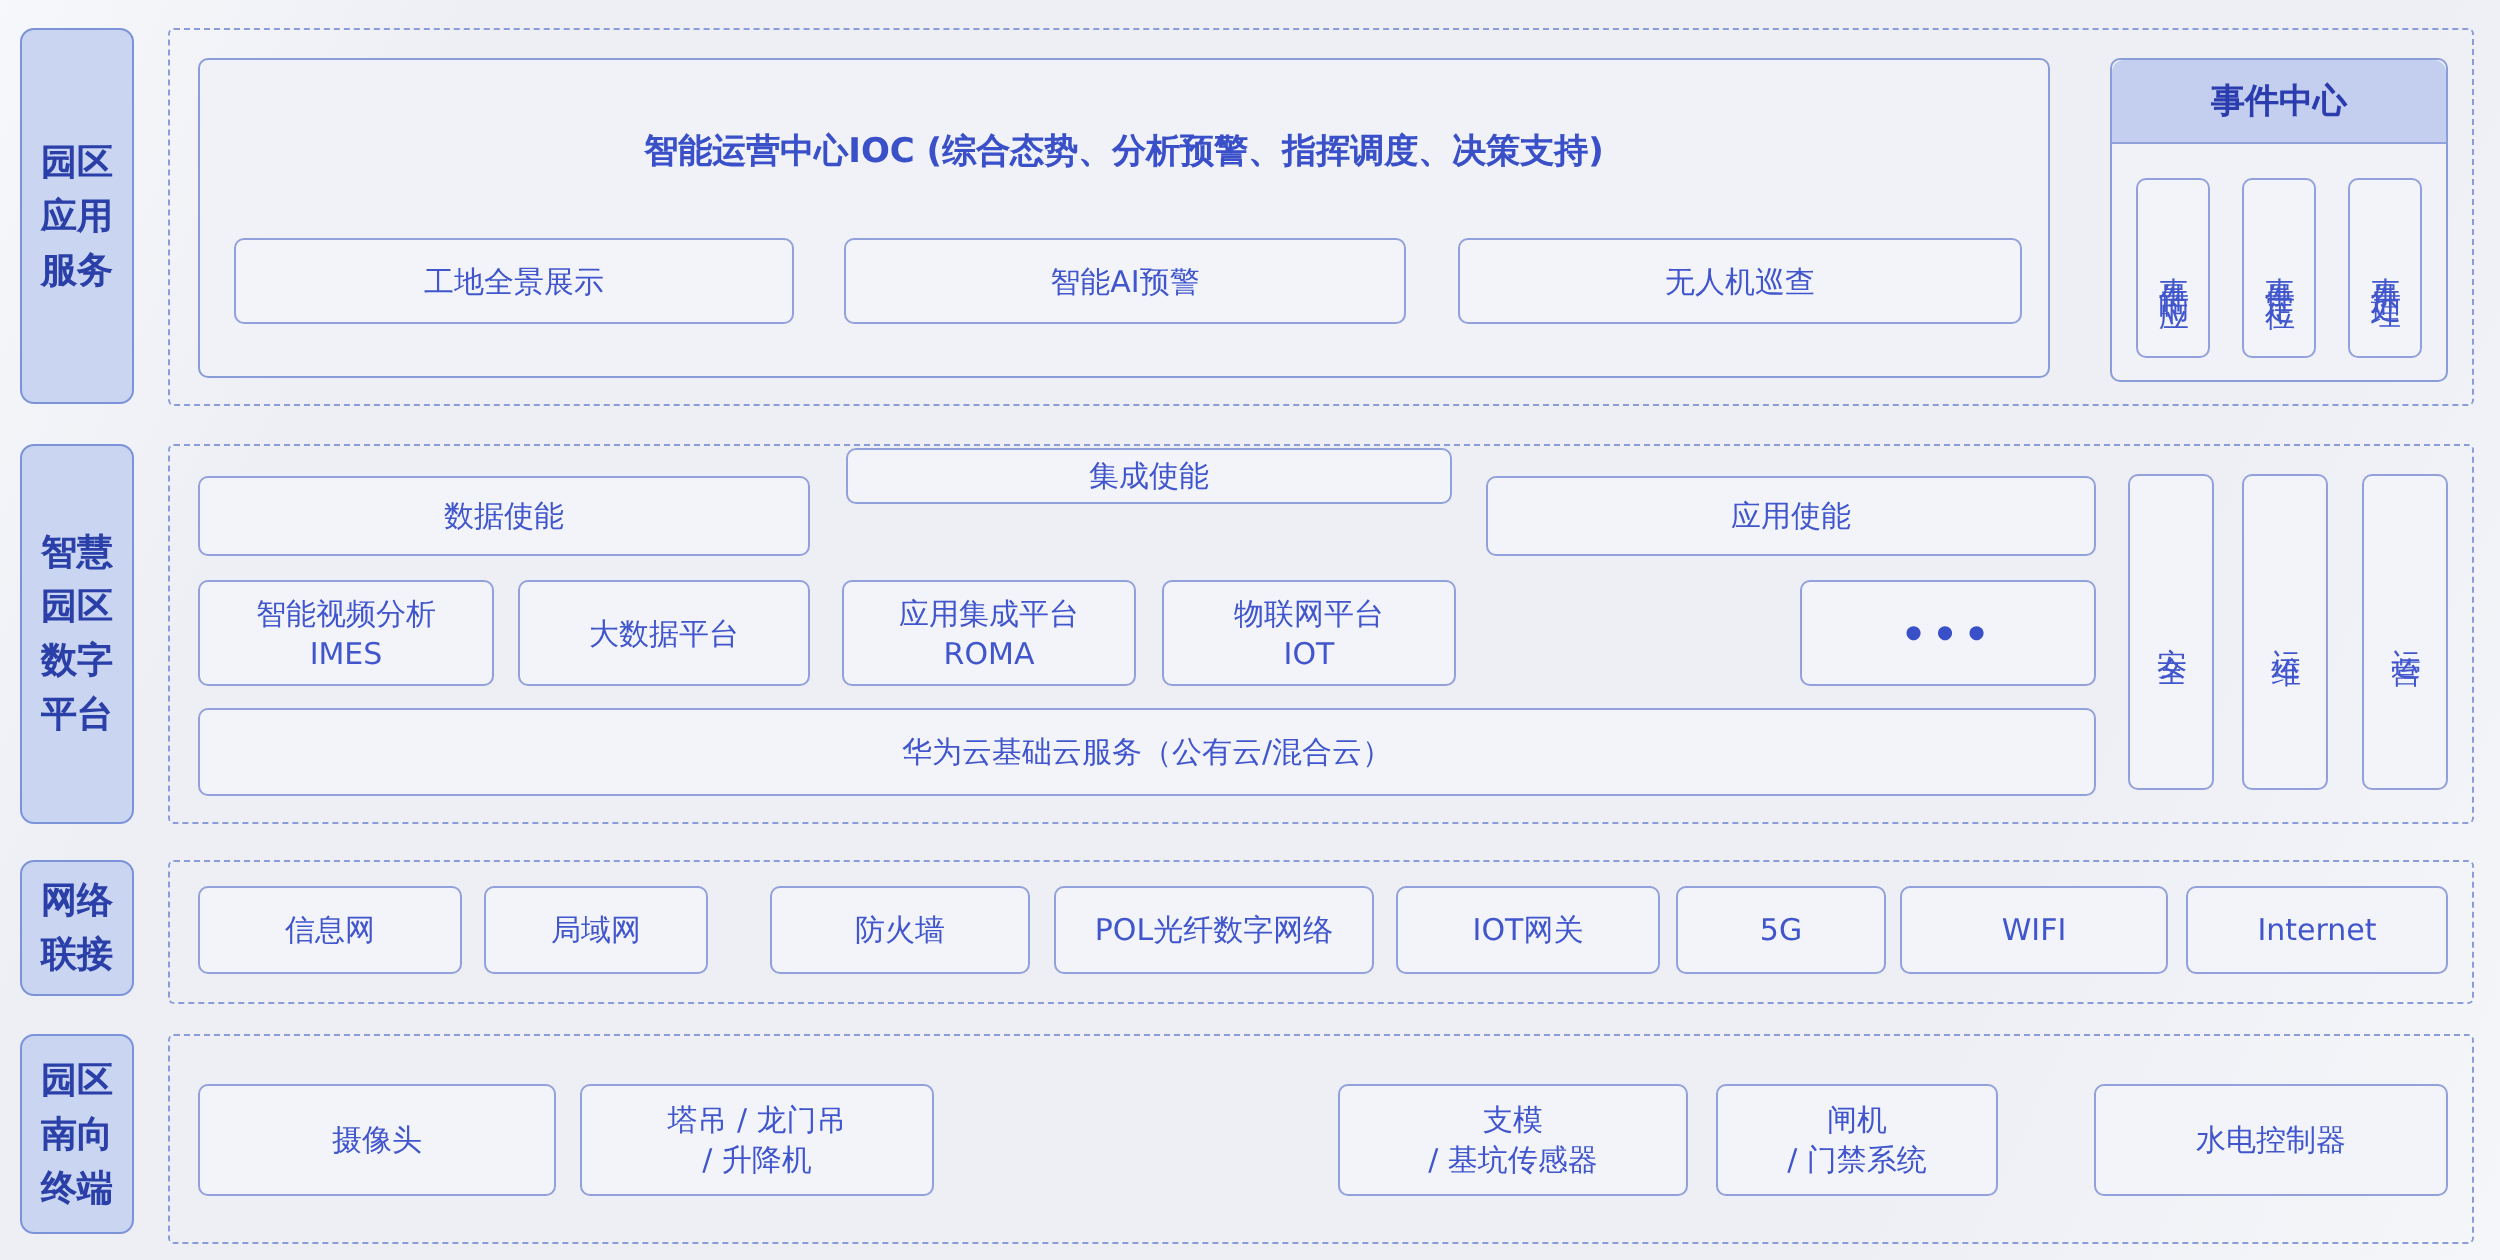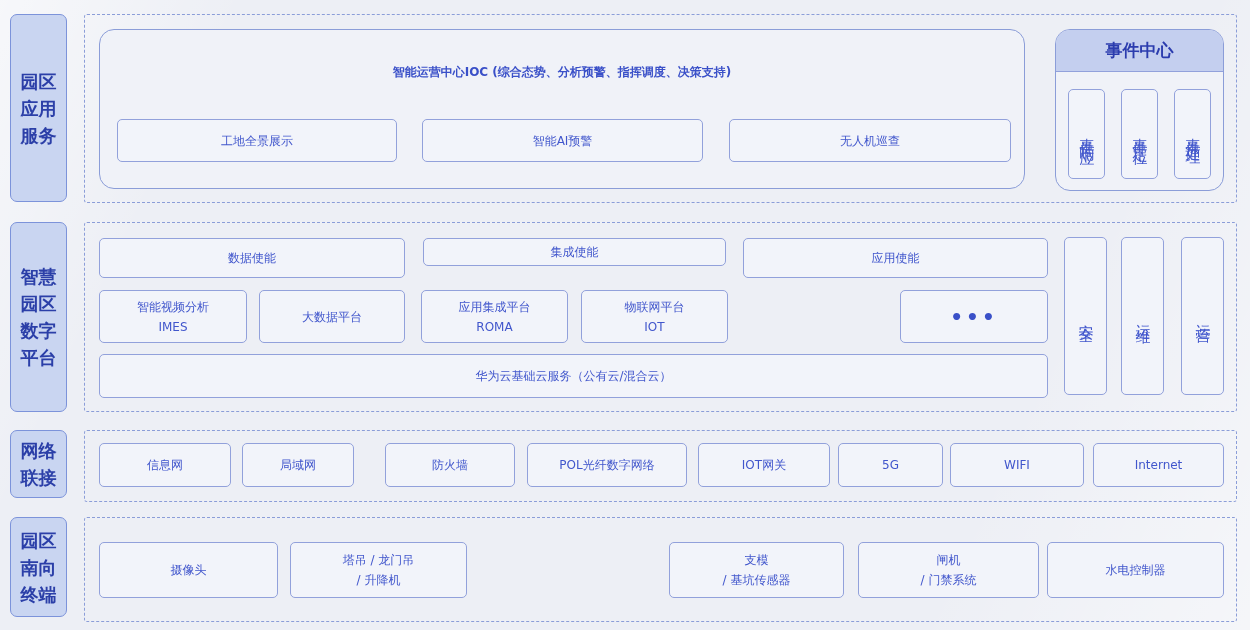--- a/index.html
+++ b/index.html
@@ -38,37 +38,37 @@
   }
   .dash{
     position:absolute;
     border:1.5px dashed var(--dash-border);
     border-radius:3px;
   }
   .panel{
     position:absolute;
     background:var(--panel-fill);
     border:1.5px solid var(--dash-border);
-    border-radius:15px;
+    border-radius:5px;
   }
   .box{
     position:absolute;
     background:var(--box-fill);
     border:1.2px solid var(--box-border);
     border-radius:5px;
     color:var(--box-text);
-    font-size:12px;line-height:20px;
+    font-size:15px;line-height:20px;
     display:flex;align-items:center;justify-content:center;
     text-align:center;white-space:pre-line;
   }
   .ioc-title{
     position:absolute;left:0;right:0;top:34px;
     text-align:center;
     color:var(--title-text);
-    font-size:12px;font-weight:bold;
+    font-size:17px;font-weight:bold;
   }
   .event-header{
     height:42px;
     background:var(--event-header-fill);
     border-bottom:1px solid var(--box-border);
     border-radius:6px 6px 0 0;
     display:flex;align-items:center;justify-content:center;
     color:#2b3cae;font-size:17px;font-weight:bold;
   }
   .event-items{
@@ -132,21 +132,21 @@
         <div class="vbox" style="width:37px;height:90px">
           <span>事件处理</span>
         </div>
       </div>
     </div>
   </div>
 
   <div class="dash" style="left:84px;top:222px;width:1153px;height:190px">
 
     <div class="box" style="left:14px;top:15px;width:306px;height:40px">数据使能</div>
-    <div class="box" style="left:338px;top:15px;width:303px;height:28px">集成使能</div>
+    <div class="box" style="left:338px;top:1px;width:303px;height:28px">集成使能</div>
     <div class="box" style="left:658px;top:15px;width:305px;height:40px">应用使能</div>
 
     <div class="box" style="left:14px;top:67px;width:148px;height:53px">智能视频分析
 IMES</div>
     <div class="box" style="left:174px;top:67px;width:146px;height:53px">大数据平台</div>
     <div class="box" style="left:336px;top:67px;width:147px;height:53px">应用集成平台
 ROMA</div>
     <div class="box" style="left:496px;top:67px;width:147px;height:53px">物联网平台
 IOT</div>
     <div class="box dots" style="left:815px;top:67px;width:148px;height:53px">•••</div>
@@ -174,18 +174,18 @@
     <div class="box" style="left:865px;top:12px;width:134px;height:44px">WIFI</div>
     <div class="box" style="left:1008px;top:12px;width:131px;height:44px">Internet</div>
   </div>
 
   <div class="dash" style="left:84px;top:517px;width:1153px;height:105px">
     <div class="box" style="left:14px;top:24px;width:179px;height:56px">摄像头</div>
     <div class="box" style="left:205px;top:24px;width:177px;height:56px">塔吊 / 龙门吊
 / 升降机</div>
     <div class="box" style="left:584px;top:24px;width:175px;height:56px">支模
 / 基坑传感器</div>
-    <div class="box" style="left:773px;top:24px;width:181px;height:56px">闸机
+    <div class="box" style="left:773px;top:24px;width:141px;height:56px">闸机
 / 门禁系统</div>
     <div class="box" style="left:962px;top:24px;width:177px;height:56px">水电控制器</div>
   </div>
 
 </div>
 
 </body></html>

